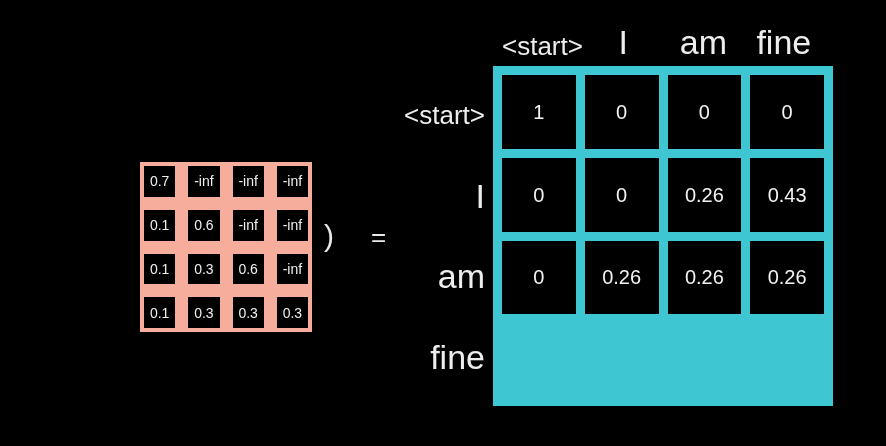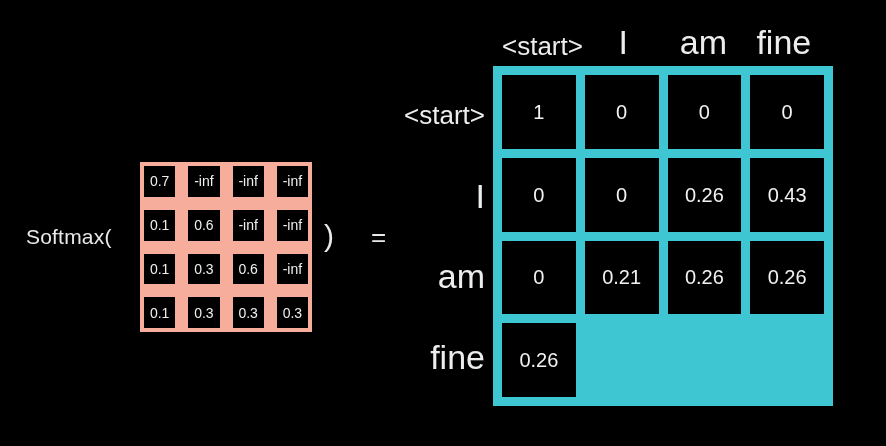--- a/index.html
+++ b/index.html
@@ -150,21 +150,20 @@
     font-size: 17px;
     color: #b9c3c4;
     white-space: nowrap;
   }
 </style>
 </head>
 <body>
 
 <div id="stage">
 
-  <div id="softmax-label">Softmax(</div>
 
   <div id="input-matrix">
     <div class="cell">0.7</div>
     <div class="cell">-inf</div>
     <div class="cell">-inf</div>
     <div class="cell">-inf</div>
 
     <div class="cell">0.1</div>
     <div class="cell">0.6</div>
     <div class="cell">-inf</div>
@@ -205,20 +204,19 @@
     <div class="cell">0</div>
     <div class="cell">0</div>
 
     <div class="cell">0</div>
     <div class="cell">0</div>
 
     <div class="cell">0.26</div>
     <div class="cell">0.43</div>
     <div class="cell">0</div>
 
-    <div class="cell">0.21</div>
     <div class="cell">0.26</div>
     <div class="cell">0.26</div>
     <div class="cell">0.26</div>
   </div>
 
 
 </div>
 
 </body></html>

